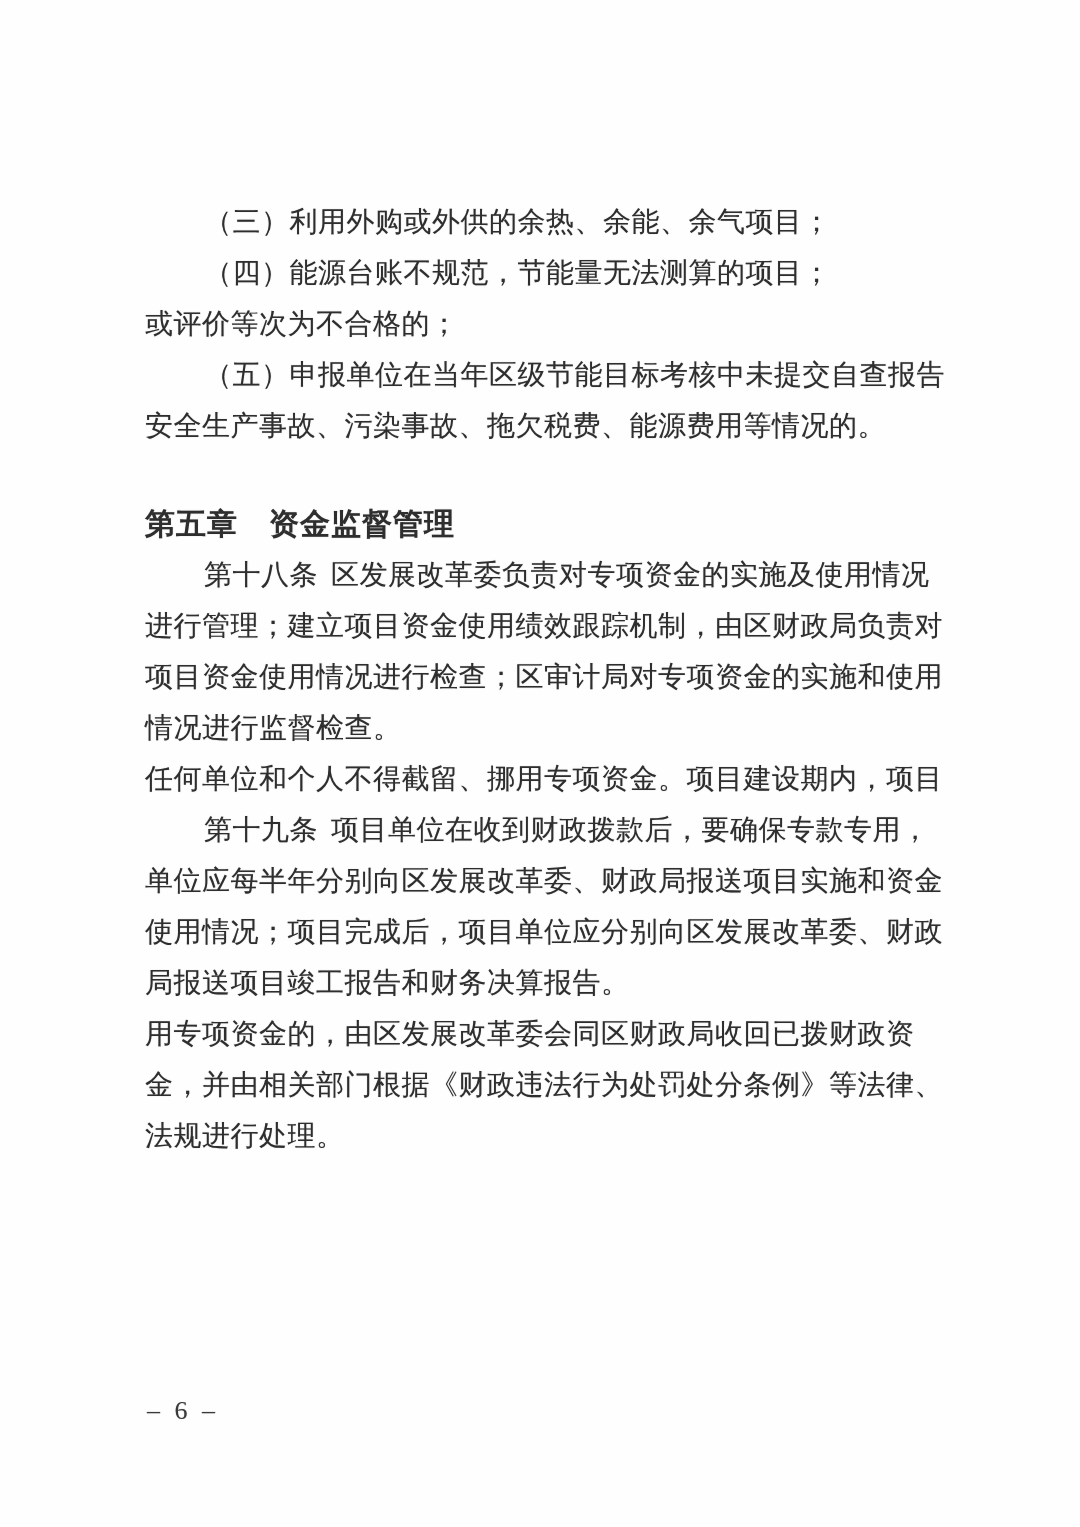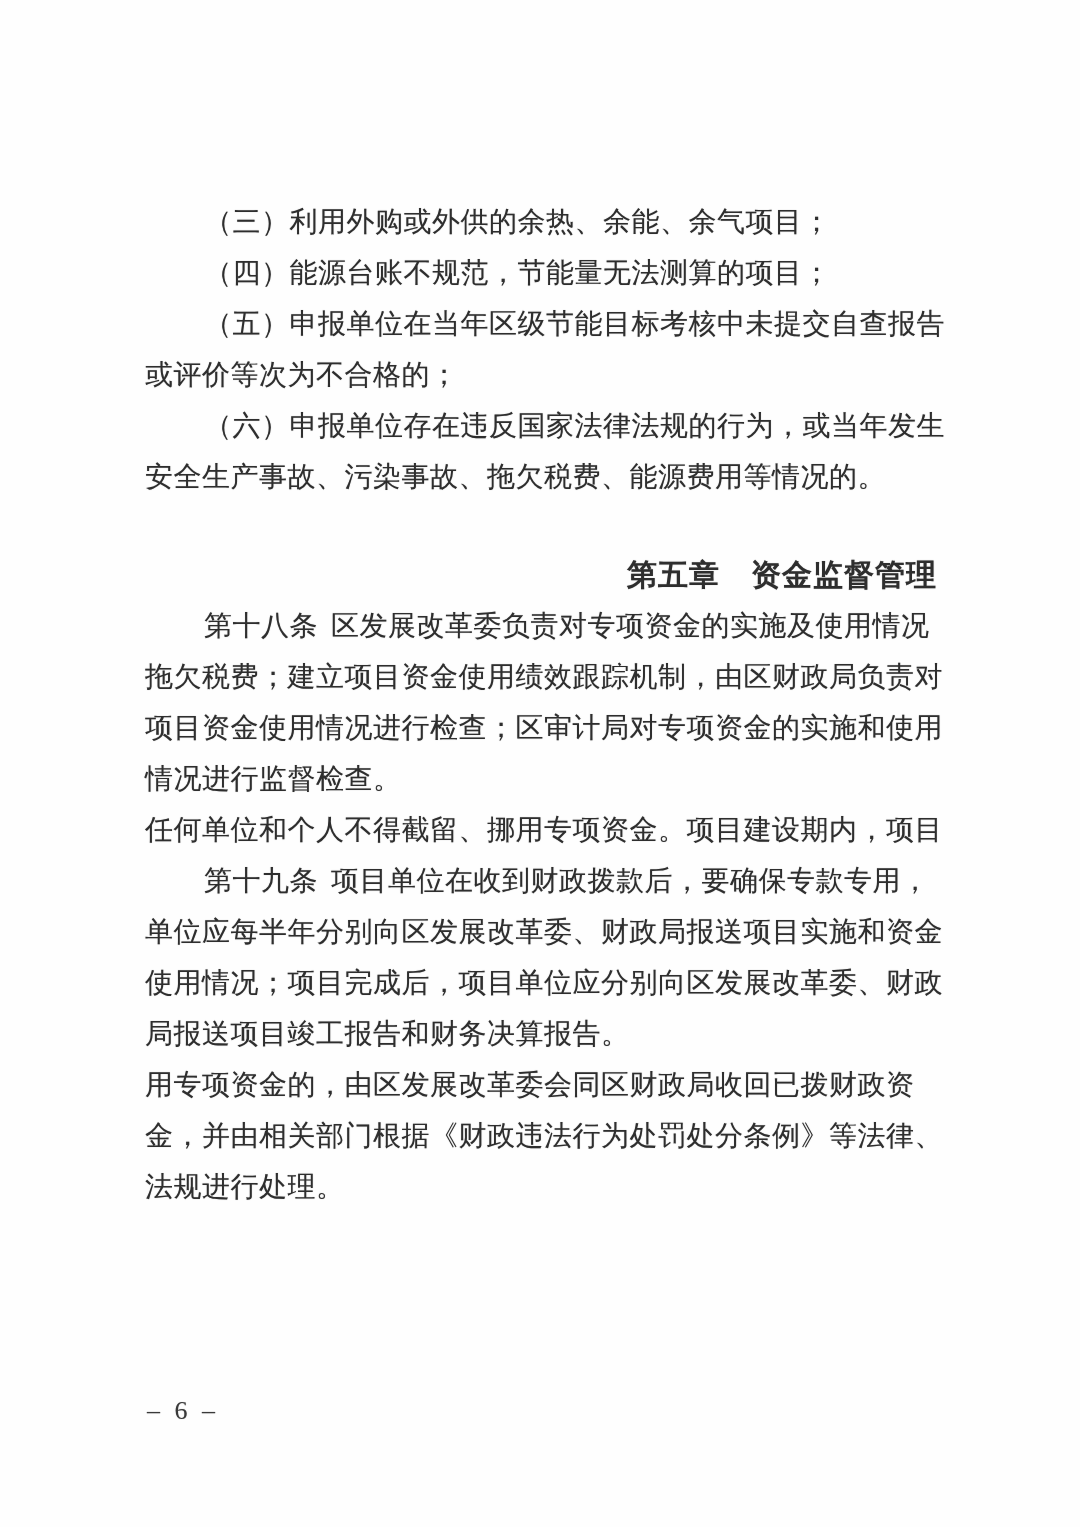--- a/index.html
+++ b/index.html
@@ -28,21 +28,21 @@
     line-height: 51px;
     height: 51px;
     white-space: nowrap;
     letter-spacing: 0.5px;
     text-shadow: 0 0 1px rgba(70,70,70,0.45);
   }
   .line.indent {
     padding-left: 59px;
   }
   .line.center {
-    text-align: right;
+    text-align: left;
     font-weight: bold;
     font-size: 30px;
     letter-spacing: 1px;
   }
   .line.space-before {
     margin-top: 47px;
   }
   .lead {
     font-weight: normal;
     margin-right: 13px;
@@ -58,27 +58,26 @@
     text-shadow: 0 0 1px rgba(80,80,80,0.4);
   }
 </style>
 </head>
 <body>
 
 <div class="page">
   <div class="content">
       <div class="line indent"><span>（三）利用外购或外供的余热、余能、余气项目；</span></div>
       <div class="line indent"><span>（四）能源台账不规范，节能量无法测算的项目；</span></div>
+      <div class="line"><span>或评价等次为不合格的；</span></div>
       <div class="line indent"><span>（五）申报单位在当年区级节能目标考核中未提交自查报告</span></div>
-      <div class="line"><span>或评价等次为不合格的；</span></div>
-      <div class="line indent"><span>（六）申报单位存在违反国家法律法规的行为，或当年发生</span></div>
       <div class="line"><span>安全生产事故、污染事故、拖欠税费、能源费用等情况的。</span></div>
       <div class="line center space-before"><span>第五章　资金监督管理</span></div>
       <div class="line indent"><span class="lead">第十八条</span><span>区发展改革委负责对专项资金的实施及使用情况</span></div>
-      <div class="line"><span>拖欠税费；建立项目资金使用绩效跟踪机制，由区财政局负责对</span></div>
+      <div class="line"><span>进行管理；建立项目资金使用绩效跟踪机制，由区财政局负责对</span></div>
       <div class="line"><span>项目资金使用情况进行检查；区审计局对专项资金的实施和使用</span></div>
       <div class="line"><span>情况进行监督检查。</span></div>
       <div class="line"><span>任何单位和个人不得截留、挪用专项资金。项目建设期内，项目</span></div>
       <div class="line indent"><span class="lead">第十九条</span><span>项目单位在收到财政拨款后，要确保专款专用，</span></div>
       <div class="line"><span>单位应每半年分别向区发展改革委、财政局报送项目实施和资金</span></div>
       <div class="line"><span>使用情况；项目完成后，项目单位应分别向区发展改革委、财政</span></div>
       <div class="line"><span>局报送项目竣工报告和财务决算报告。</span></div>
       <div class="line"><span>用专项资金的，由区发展改革委会同区财政局收回已拨财政资</span></div>
       <div class="line"><span>金，并由相关部门根据《财政违法行为处罚处分条例》等法律、</span></div>
       <div class="line"><span>法规进行处理。</span></div>

